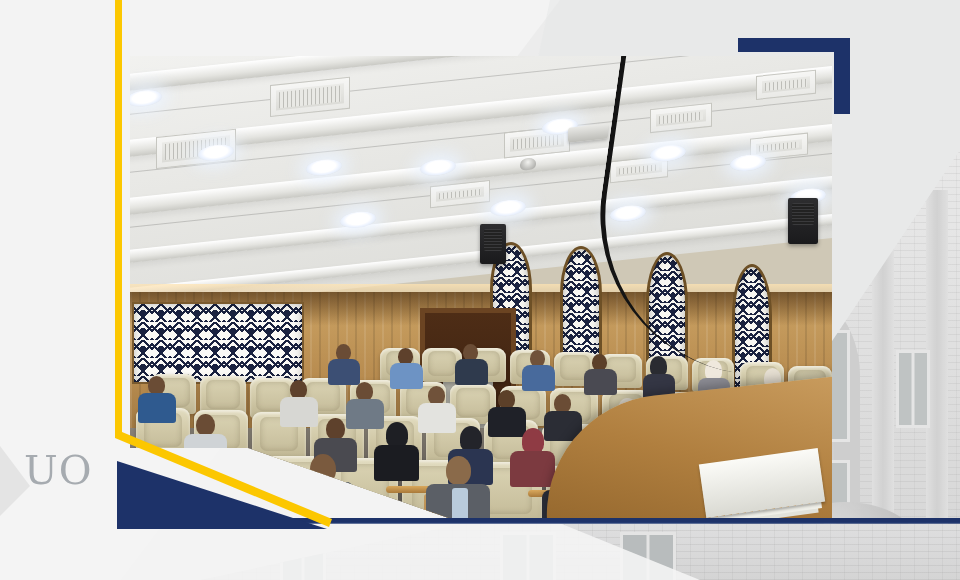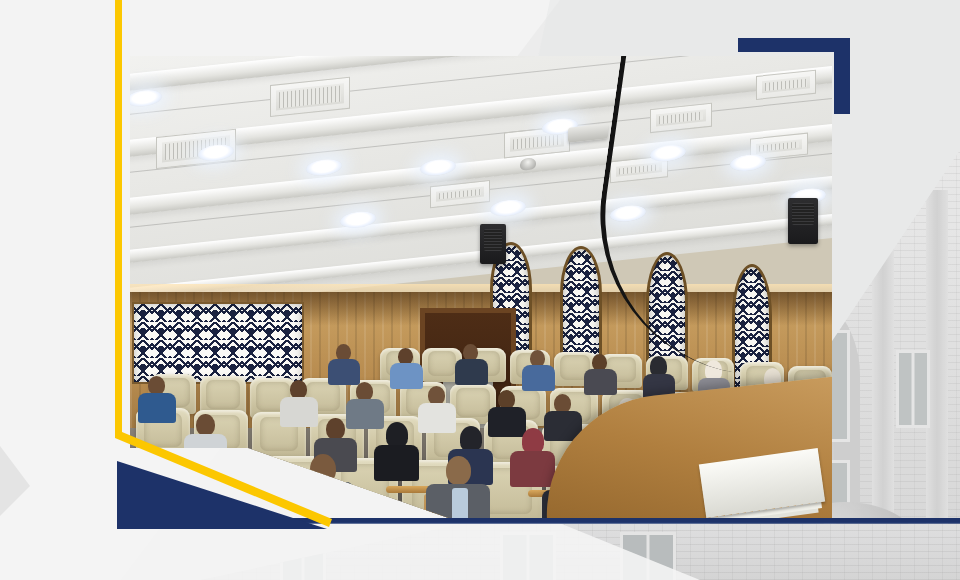--- a/index.html
+++ b/index.html
@@ -614,15 +614,16 @@
   <div class="photo-rule-2"></div>
 
   <svg class="accent-yellow" viewBox="0 0 600 580">
     <path d="M115,0 L122,0 L122,432 L332,519 L329,527 L115,438 Z" fill="#fcc700"></path>
   </svg>
 
   <div class="accent-navy-tr"></div>
   <div class="accent-navy-tri"></div>
 
   <div class="logo">
+    <span class="logo-l1">UO</span>
   </div>
 
 </div>
 
 </body></html>

